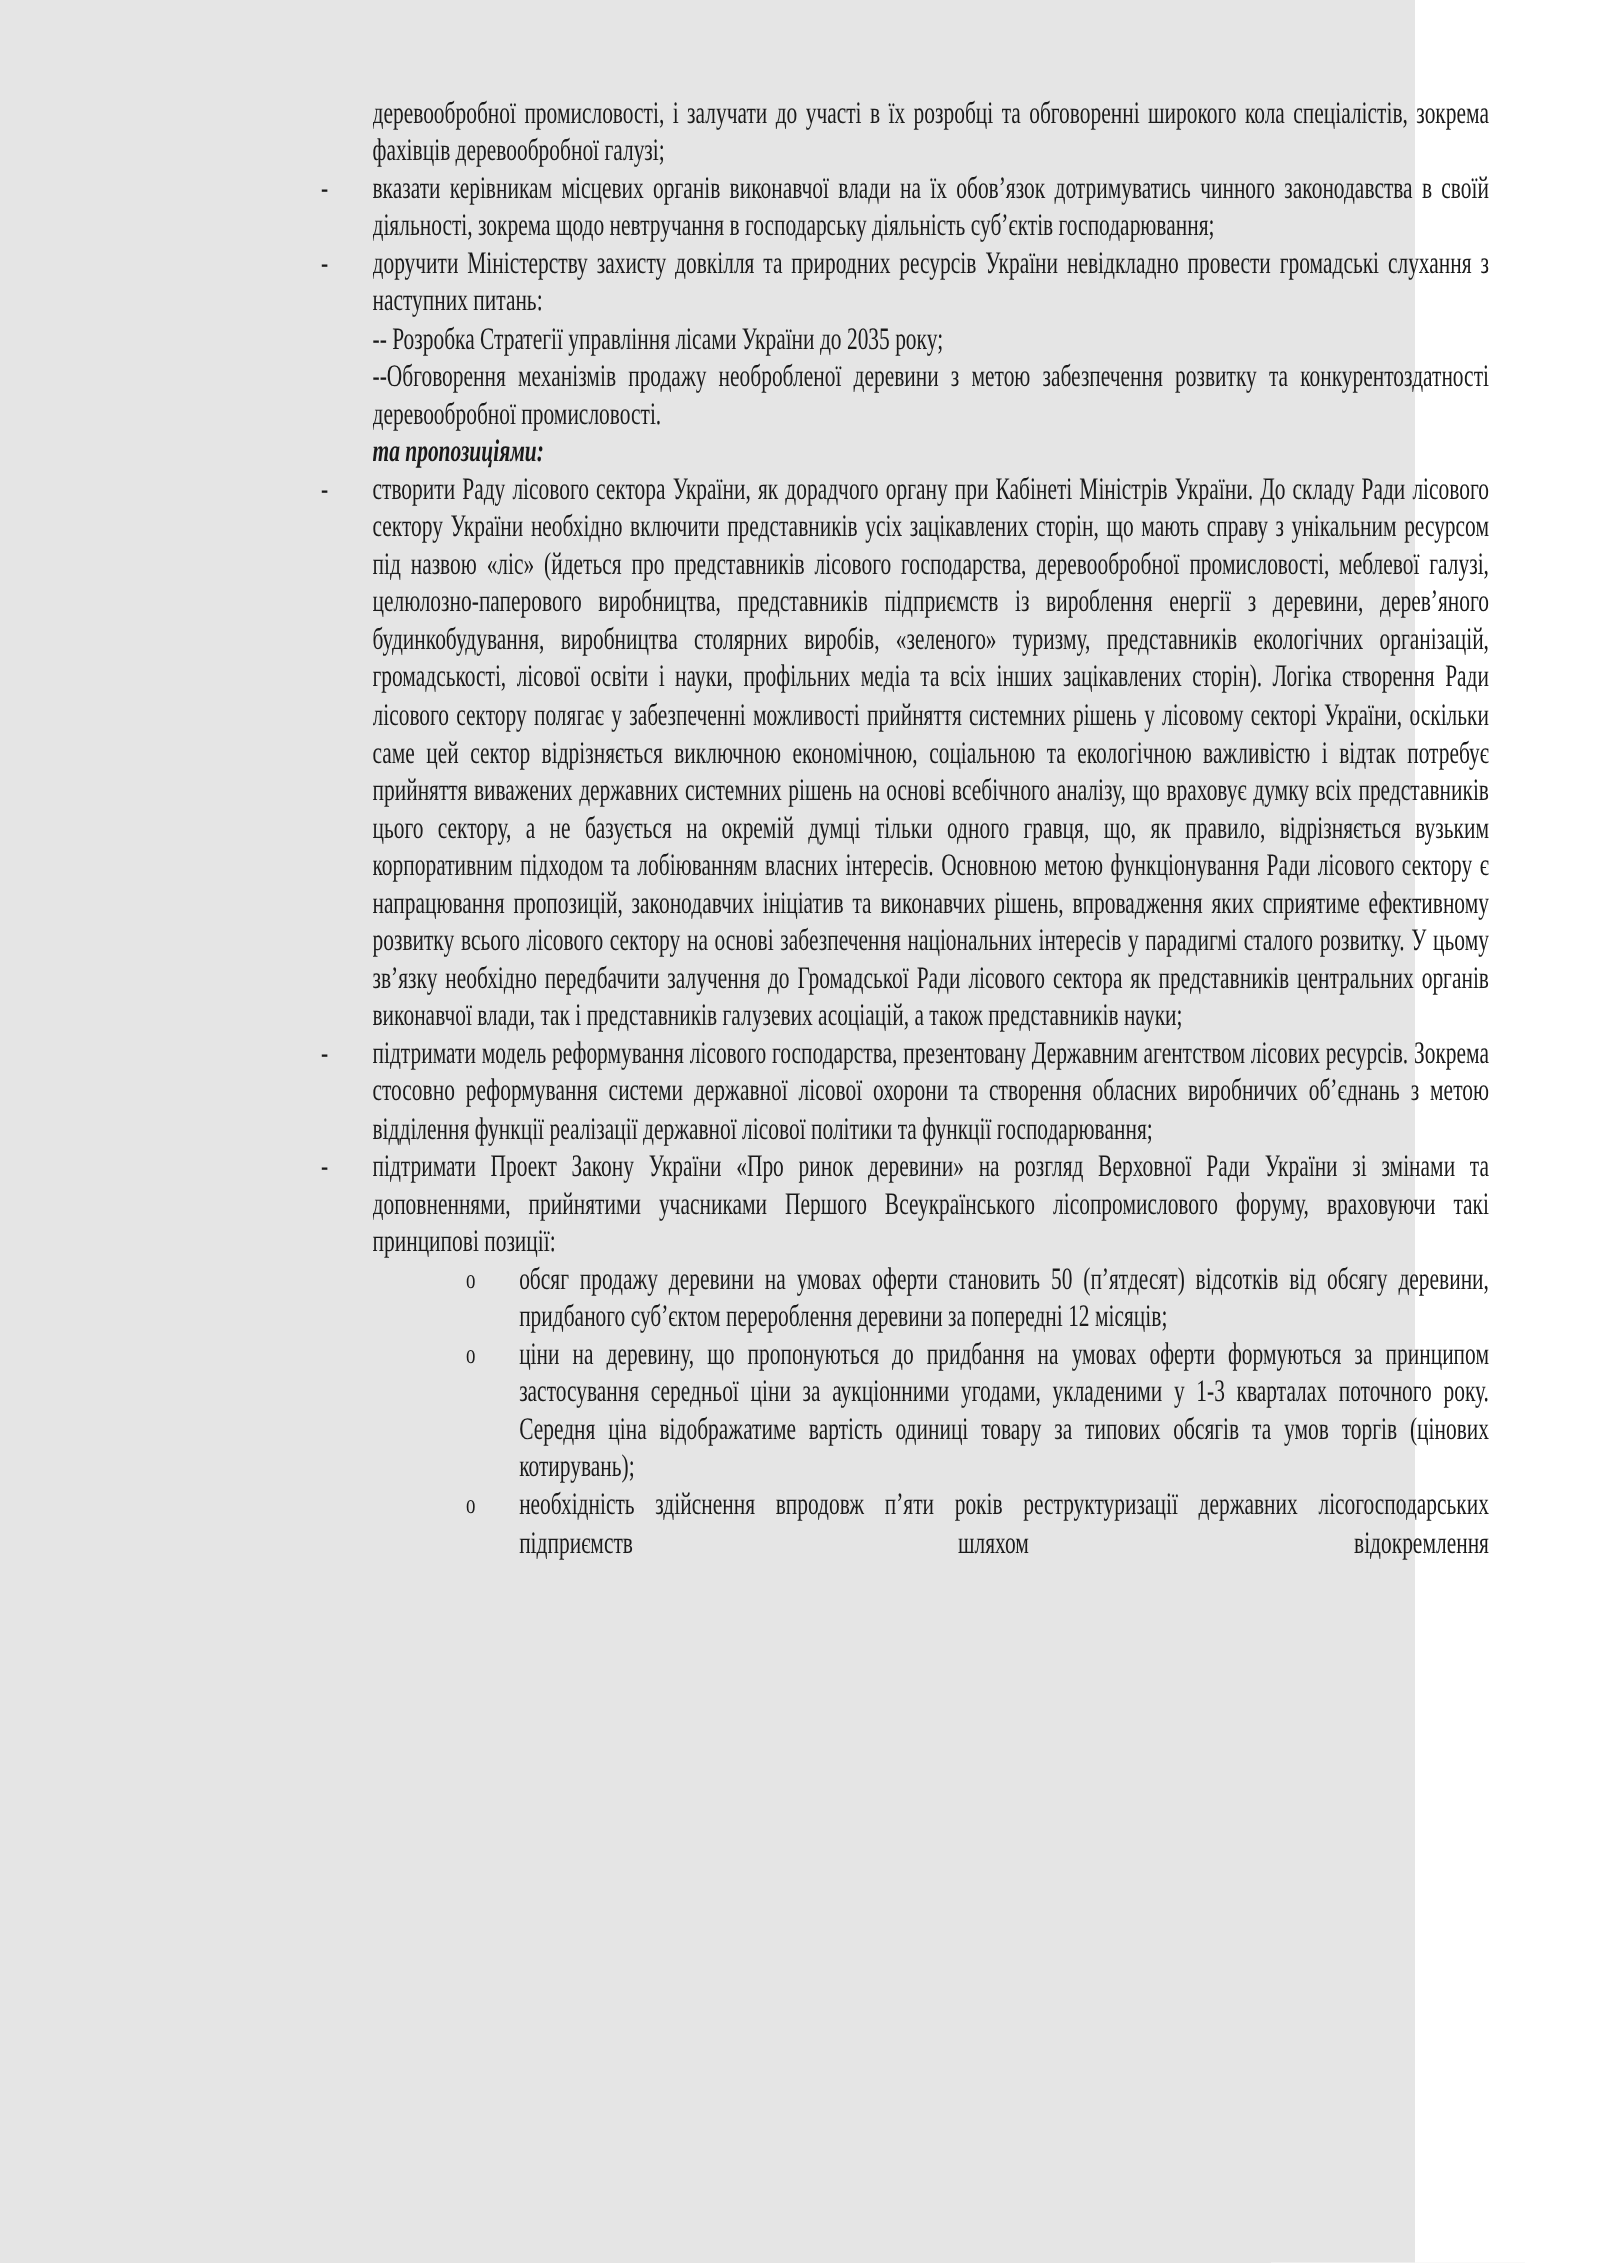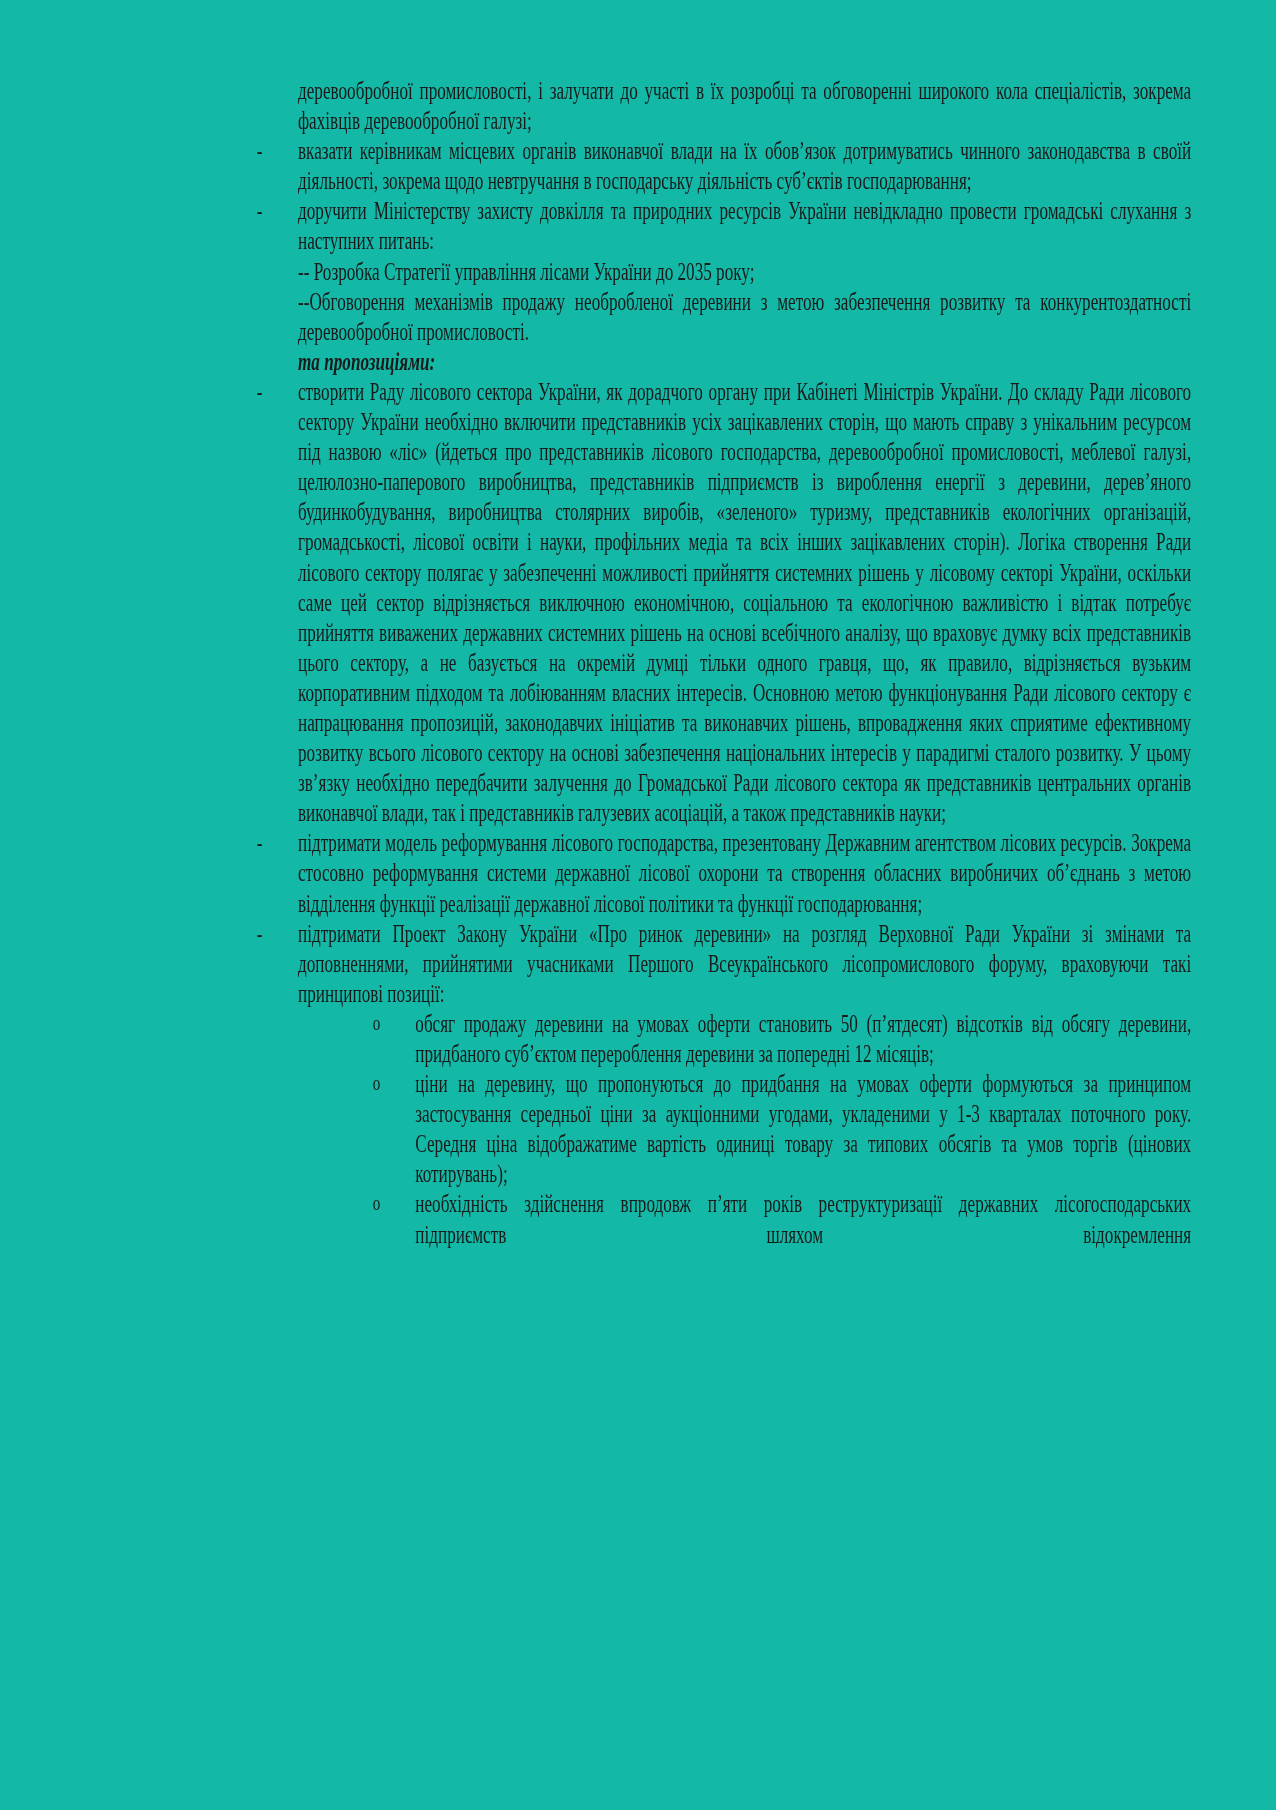--- a/index.html
+++ b/index.html
@@ -11,23 +11,23 @@
       width: 1280px;
       height: 1810px;
       position: relative;
       overflow: hidden;
       color: #1a1a1a;
     }
     .page {
       position: absolute;
       left: 0;
       top: 0;
-      width: 1276px;
+      width: 1132px;
       height: 1810px;
-      background: #14b8a6;
+      background: #e5e5e5;
     }
     .content {
       position: absolute;
       left: 298px;
       top: 76px;
       width: 1302px; 
       transform: scaleX(0.686);
       transform-origin: 0 0;
       font-family: "Liberation Serif", serif;
       font-size: 25px;

